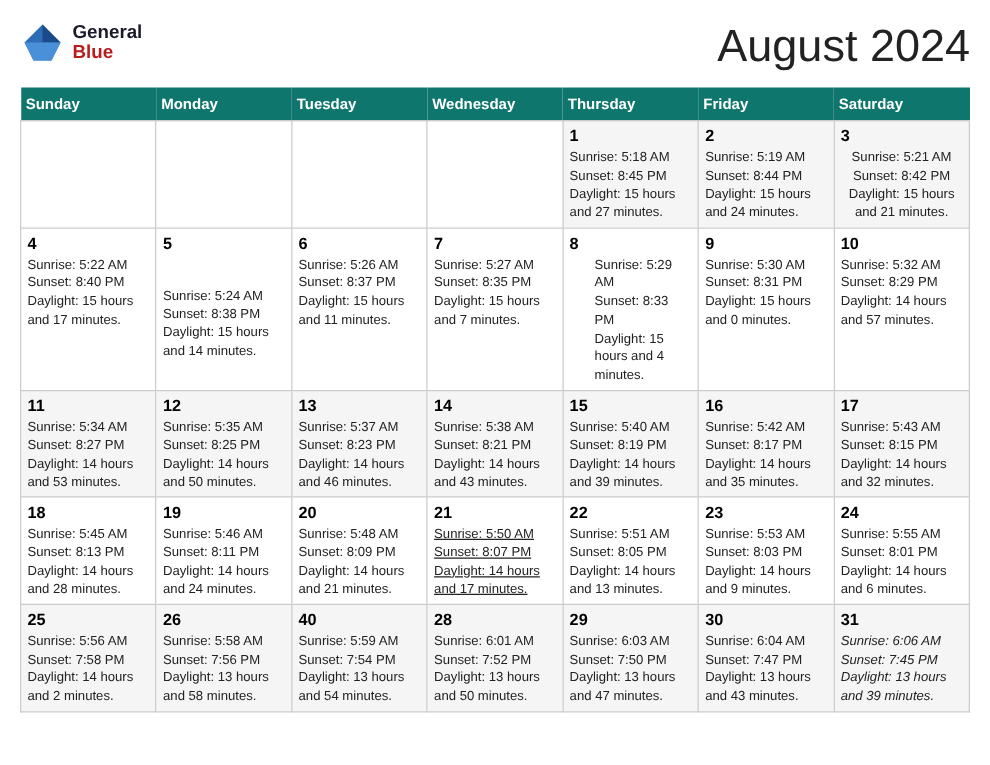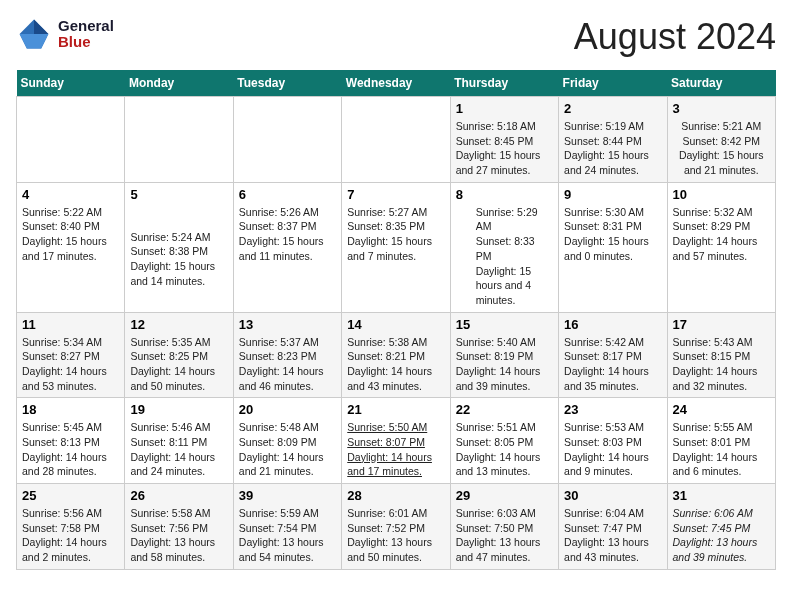--- a/index.html
+++ b/index.html
@@ -280,21 +280,21 @@
 Sunset: 7:58 PM
 Daylight: 14 hours and 2 minutes.</div>
         </td>
         <td>
           <span class="day-num">26</span>
           <div class="cell-content" style="white-space: pre-line;">Sunrise: 5:58 AM
 Sunset: 7:56 PM
 Daylight: 13 hours and 58 minutes.</div>
         </td>
         <td>
-          <span class="day-num">39</span>
+          <span class="day-num">40</span>
           <div class="cell-content" style="white-space: pre-line;">Sunrise: 5:59 AM
 Sunset: 7:54 PM
 Daylight: 13 hours and 54 minutes.</div>
         </td>
         <td>
           <span class="day-num">28</span>
           <div class="cell-content" style="white-space: pre-line;">Sunrise: 6:01 AM
 Sunset: 7:52 PM
 Daylight: 13 hours and 50 minutes.</div>
         </td>

